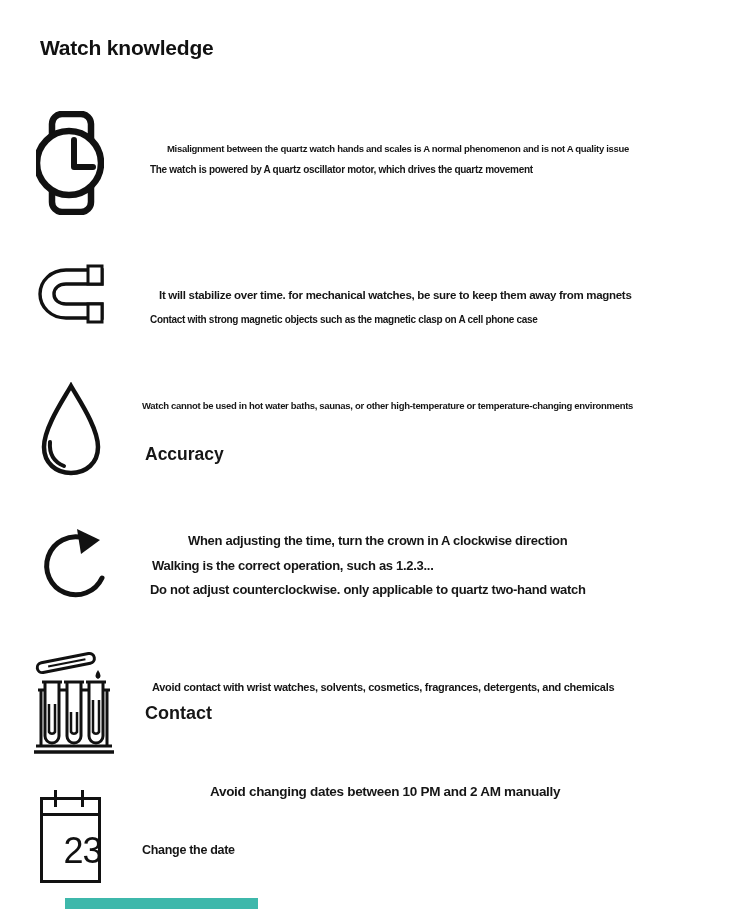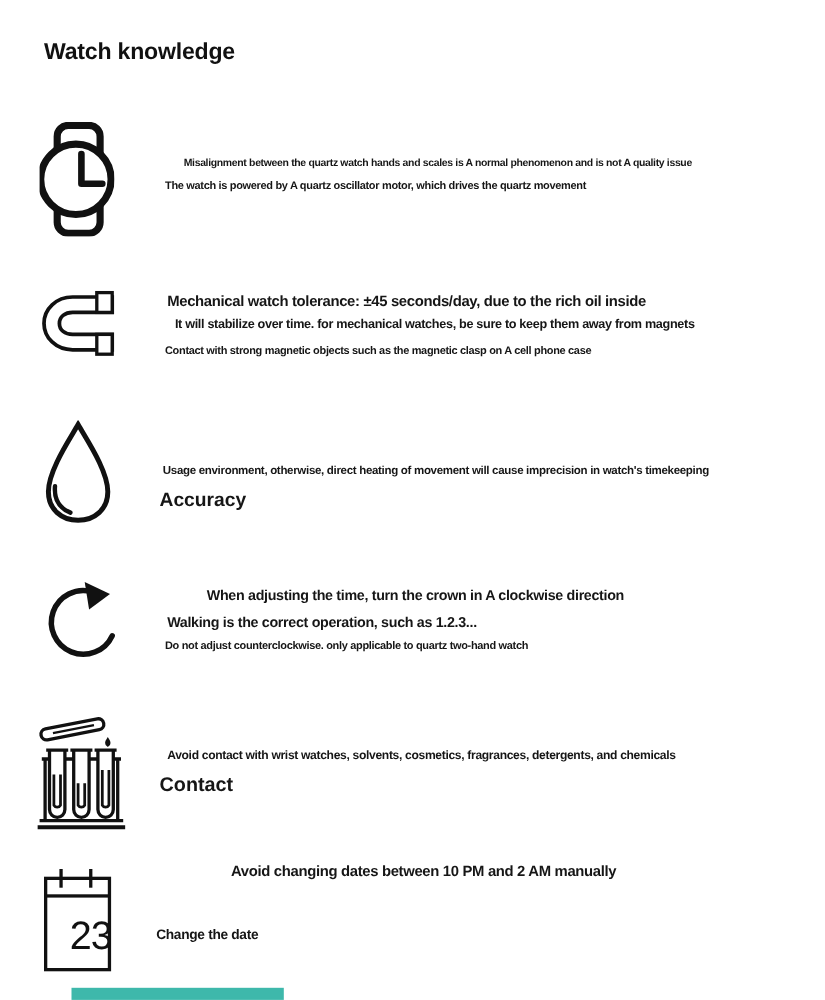--- a/index.html
+++ b/index.html
@@ -28,38 +28,37 @@
     <path d="M38 29 V56 H57" fill="none" stroke="#111" stroke-width="6" stroke-linecap="round" stroke-linejoin="round"></path>
   </svg>
   <div class="ln" style="left:167px;top:143px;font-size:9.5px;">Misalignment between the quartz watch hands and scales is A normal phenomenon and is not A quality issue</div>
   <div class="ln" style="left:150px;top:164px;font-size:10px;">The watch is powered by A quartz oscillator motor, which drives the quartz movement</div>
 
   <svg class="icon" style="left:36px;top:264px;" width="70" height="60" viewBox="0 0 70 60">
     <path d="M66 6 H30 C15 6 4 17 4 30 C4 43 15 54 30 54 H66 V40 H30 C23 40 18 36 18 30 C18 24 23 20 30 20 H66 Z" fill="#fff" stroke="#111" stroke-width="3.4" stroke-linejoin="miter"></path>
     <rect x="52" y="2" width="14" height="18" fill="#fff" stroke="#111" stroke-width="3"></rect>
     <rect x="52" y="40" width="14" height="18" fill="#fff" stroke="#111" stroke-width="3"></rect>
   </svg>
-  <div class="ln" style="left:152px;top:266px;font-size:13.5px;">Mechanical watch tolerance: ±45 seconds/day, due to the rich oil inside</div>
   <div class="ln" style="left:159px;top:289px;font-size:11.5px;">It will stabilize over time. for mechanical watches, be sure to keep them away from magnets</div>
   <div class="ln" style="left:150px;top:314px;font-size:10px;">Contact with strong magnetic objects such as the magnetic clasp on A cell phone case</div>
 
   <svg class="icon" style="left:38px;top:382px;" width="66" height="94" viewBox="0 0 66 94">
     <path d="M33 4 C25 18 6 46 6 65 C6 81 18 91 33 91 C48 91 60 81 60 65 C60 46 41 18 33 4 Z" fill="none" stroke="#111" stroke-width="4.5"></path>
     <path d="M12 60 C11 72 16 80 26 84" fill="none" stroke="#111" stroke-width="4" stroke-linecap="round"></path>
   </svg>
-  <div class="ln" style="left:148px;top:422px;font-size:10.5px;">Usage environment, otherwise, direct heating of movement will cause imprecision in watch's timekeeping</div>
+  <div class="ln" style="left:142px;top:400px;font-size:9.5px;">Watch cannot be used in hot water baths, saunas, or other high-temperature or temperature-changing environments</div>
   <div class="ln" style="left:145px;top:444px;font-size:17.5px;letter-spacing:0;">Accuracy</div>
 
   <svg class="icon" style="left:36px;top:527px;" width="74" height="80" viewBox="0 0 74 80">
     <path d="M48 11 A29 29 0 1 0 66 51" fill="none" stroke="#111" stroke-width="5" stroke-linecap="round"></path>
     <path d="M41 2 L64 13 L45 27 Z" fill="#111"></path>
   </svg>
   <div class="ln" style="left:188px;top:533px;font-size:13px;">When adjusting the time, turn the crown in A clockwise direction</div>
   <div class="ln" style="left:152px;top:558px;font-size:13px;">Walking is the correct operation, such as 1.2.3...</div>
-  <div class="ln" style="left:150px;top:582px;font-size:10px;">Do not adjust counterclockwise. only applicable to quartz two-hand watch</div>
+  <div class="ln" style="left:150px;top:582px;font-size:13px;">Do not adjust counterclockwise. only applicable to quartz two-hand watch</div>
 
   <svg class="icon" style="left:34px;top:646px;" width="80" height="110" viewBox="0 0 80 110">
     <g transform="rotate(-11 32 18)">
       <rect x="3" y="12" width="58" height="10" rx="5" fill="#fff" stroke="#111" stroke-width="3"></rect>
       <line x1="14" y1="17" x2="52" y2="17" stroke="#111" stroke-width="2"></line>
     </g>
     <path d="M64 24 q5 7 0 9 q-5 -2 0 -9" fill="#111"></path>
     <line x1="4" y1="44" x2="76" y2="44" stroke="#111" stroke-width="3"></line>
     <line x1="7" y1="44" x2="7" y2="99" stroke="#111" stroke-width="3"></line>
     <line x1="73" y1="44" x2="73" y2="99" stroke="#111" stroke-width="3"></line>

